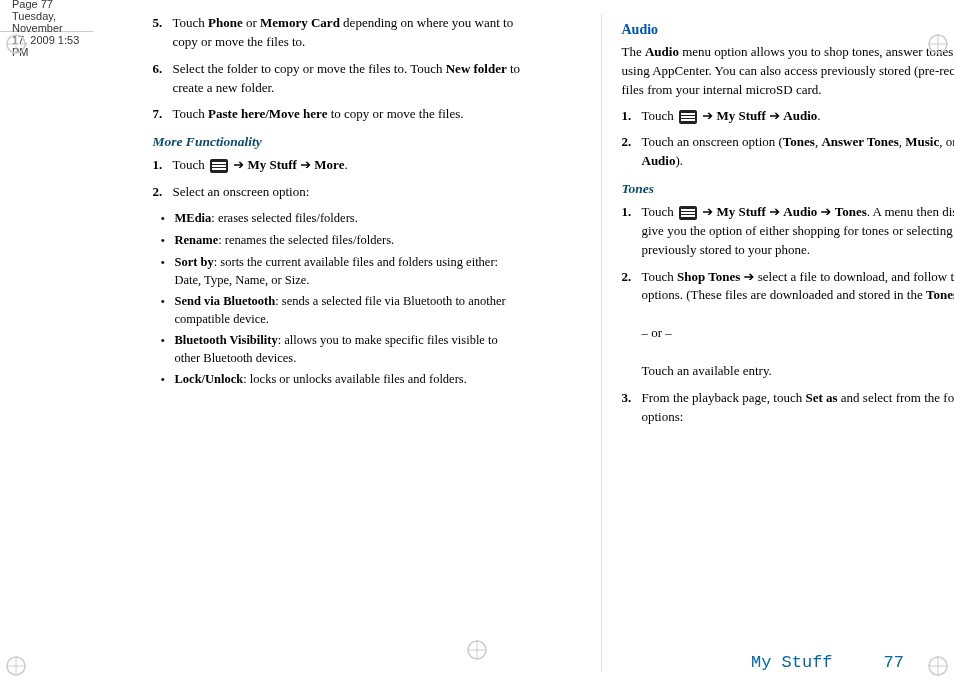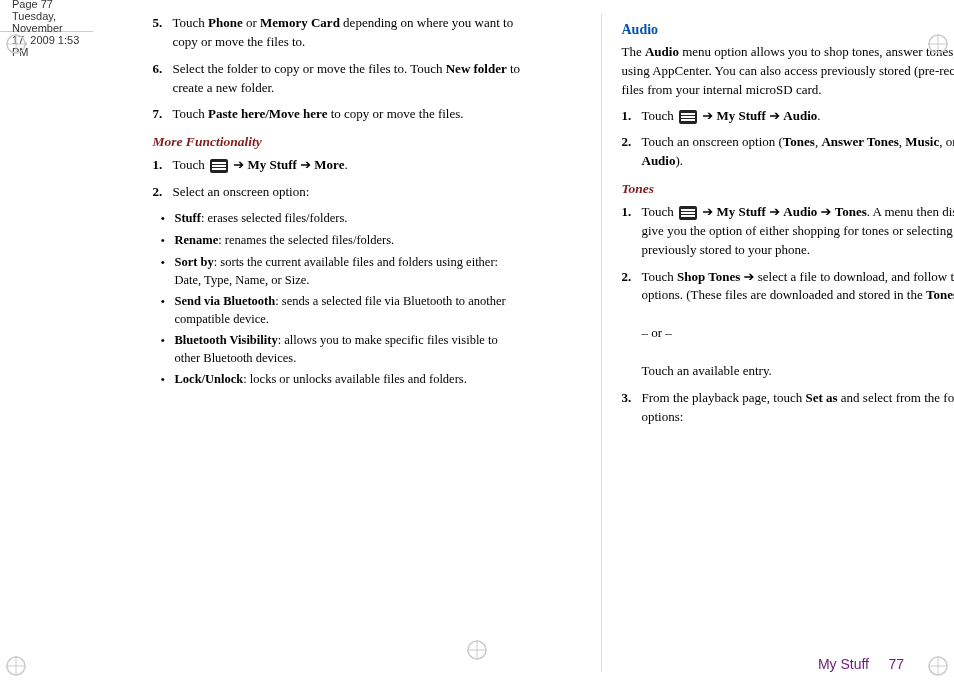--- a/index.html
+++ b/index.html
@@ -80,21 +80,21 @@
     }
     .numbered-item .item-content {
       flex: 1;
       font-size: 13px;
     }
 
     
     .section-heading {
       font-style: italic;
       font-weight: bold;
-      color: #7f1d1d;
+      color: #0c4a6e;
       font-size: 13.5px;
       margin: 10px 0 6px 0;
     }
 
     .sub-section-heading {
       font-weight: bold;
       color: #0055aa;
       font-size: 14px;
       margin: 8px 0 5px 0;
     }
@@ -159,23 +159,23 @@
       font-size: 13px;
       line-height: 1.45;
       margin-bottom: 7px;
     }
 
     
     .footer {
       position: absolute;
       bottom: 10px;
       right: 50px;
-      font-size: 14px;
-      color: #701a75;
-      font-family: Liberation Sans, sans-serif;
+      font-size: 17px;
+      color: #0369a1;
+      font-family: Liberation Mono, monospace;
     }
 
     
     .crosshair {
       position: absolute;
       width: 24px;
       height: 24px;
     }
     .crosshair svg {
       width: 24px;
@@ -267,21 +267,21 @@
       </div>
 
       <div class="numbered-item">
         <span class="num">2.</span>
         <span class="item-content">Select an onscreen option:</span>
       </div>
 
       <div class="bullet-list">
         <div class="bullet-item">
           <span class="bullet-dot">•</span>
-          <span class="bullet-content"><b>Stuff</b>: erases selected files/folders.</span>
+          <span class="bullet-content"><b>MEdia</b>: erases selected files/folders.</span>
         </div>
         <div class="bullet-item">
           <span class="bullet-dot">•</span>
           <span class="bullet-content"><b>Rename</b>: renames the selected files/folders.</span>
         </div>
         <div class="bullet-item">
           <span class="bullet-dot">•</span>
           <span class="bullet-content"><b>Sort by</b>: sorts the current available files and folders using either: Date, Type, Name, or Size.</span>
         </div>
         <div class="bullet-item">

